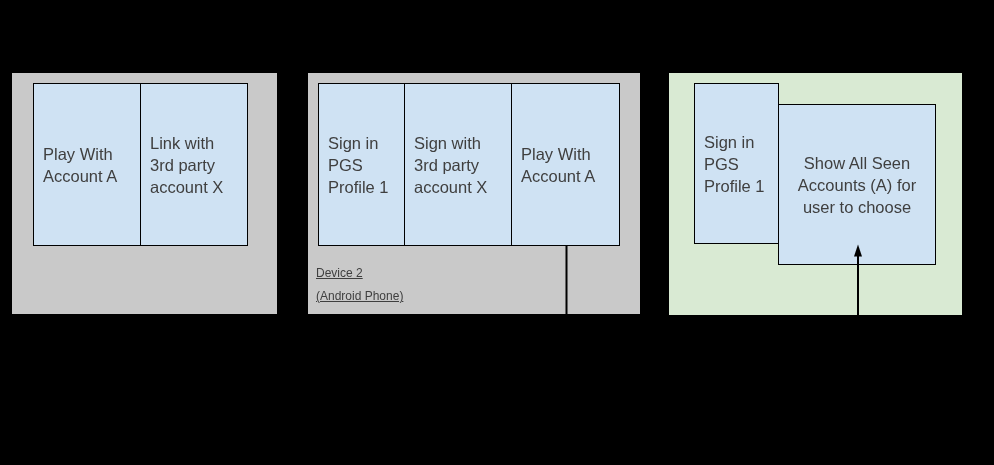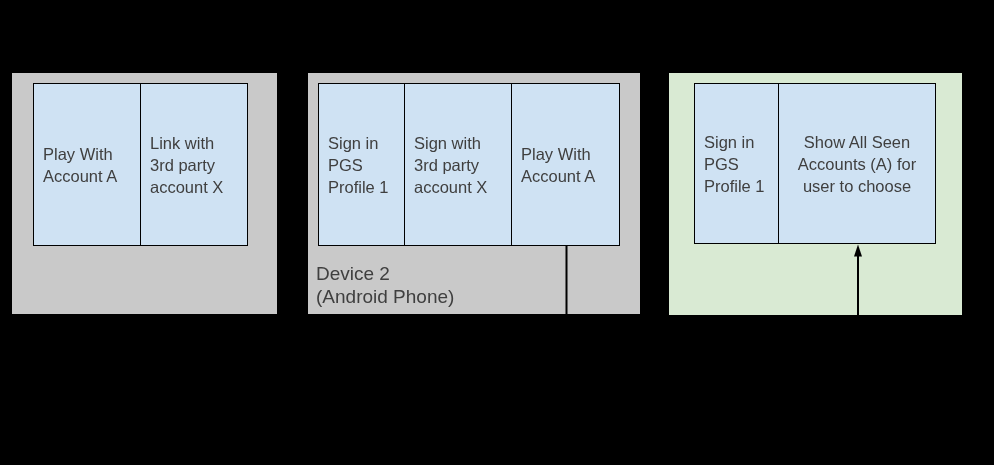--- a/index.html
+++ b/index.html
@@ -18,27 +18,27 @@
   .device2 .box-row{left:10px;}
   .device3 .box-row{left:25px;}
   .step-box{
     box-sizing:border-box;height:163px;background:#cfe2f3;border:1px solid #000;
     display:flex;align-items:center;
     font-size:16.5px;line-height:22px;color:#3f3f3f;
   }
   .step-box + .step-box{margin-left:-1px;}
   .device3 .step-box{height:161px;}
   .step-box .txt{white-space:pre-line;padding-left:9px;padding-right:4px;}
-  .step-box.center{justify-content:center;text-align:center;}
+  .step-box.center{justify-content:center;text-align:center;margin-top:21px;}
   .step-box.center .txt{padding:0 6px;}
   .w108{width:108px;} .w87{width:87px;} .w109{width:109px;}
   .w85{width:85px;}  .w158{width:158px;}
   .device-label{
     position:absolute;left:8px;bottom:6px;
-    font-size:19px;line-height:23px;color:#3f3f3f;white-space:pre-line;
+    font-size:12px;line-height:23px;color:#3f3f3f;white-space:pre-line;text-decoration:underline;
   }
   .connector-layer{position:absolute;left:0;top:0;z-index:5;pointer-events:none;}
 </style>
 </head>
 <body>
 
 <div class="page">
 
   <div class="device gray device1">
     <div class="box-row">

